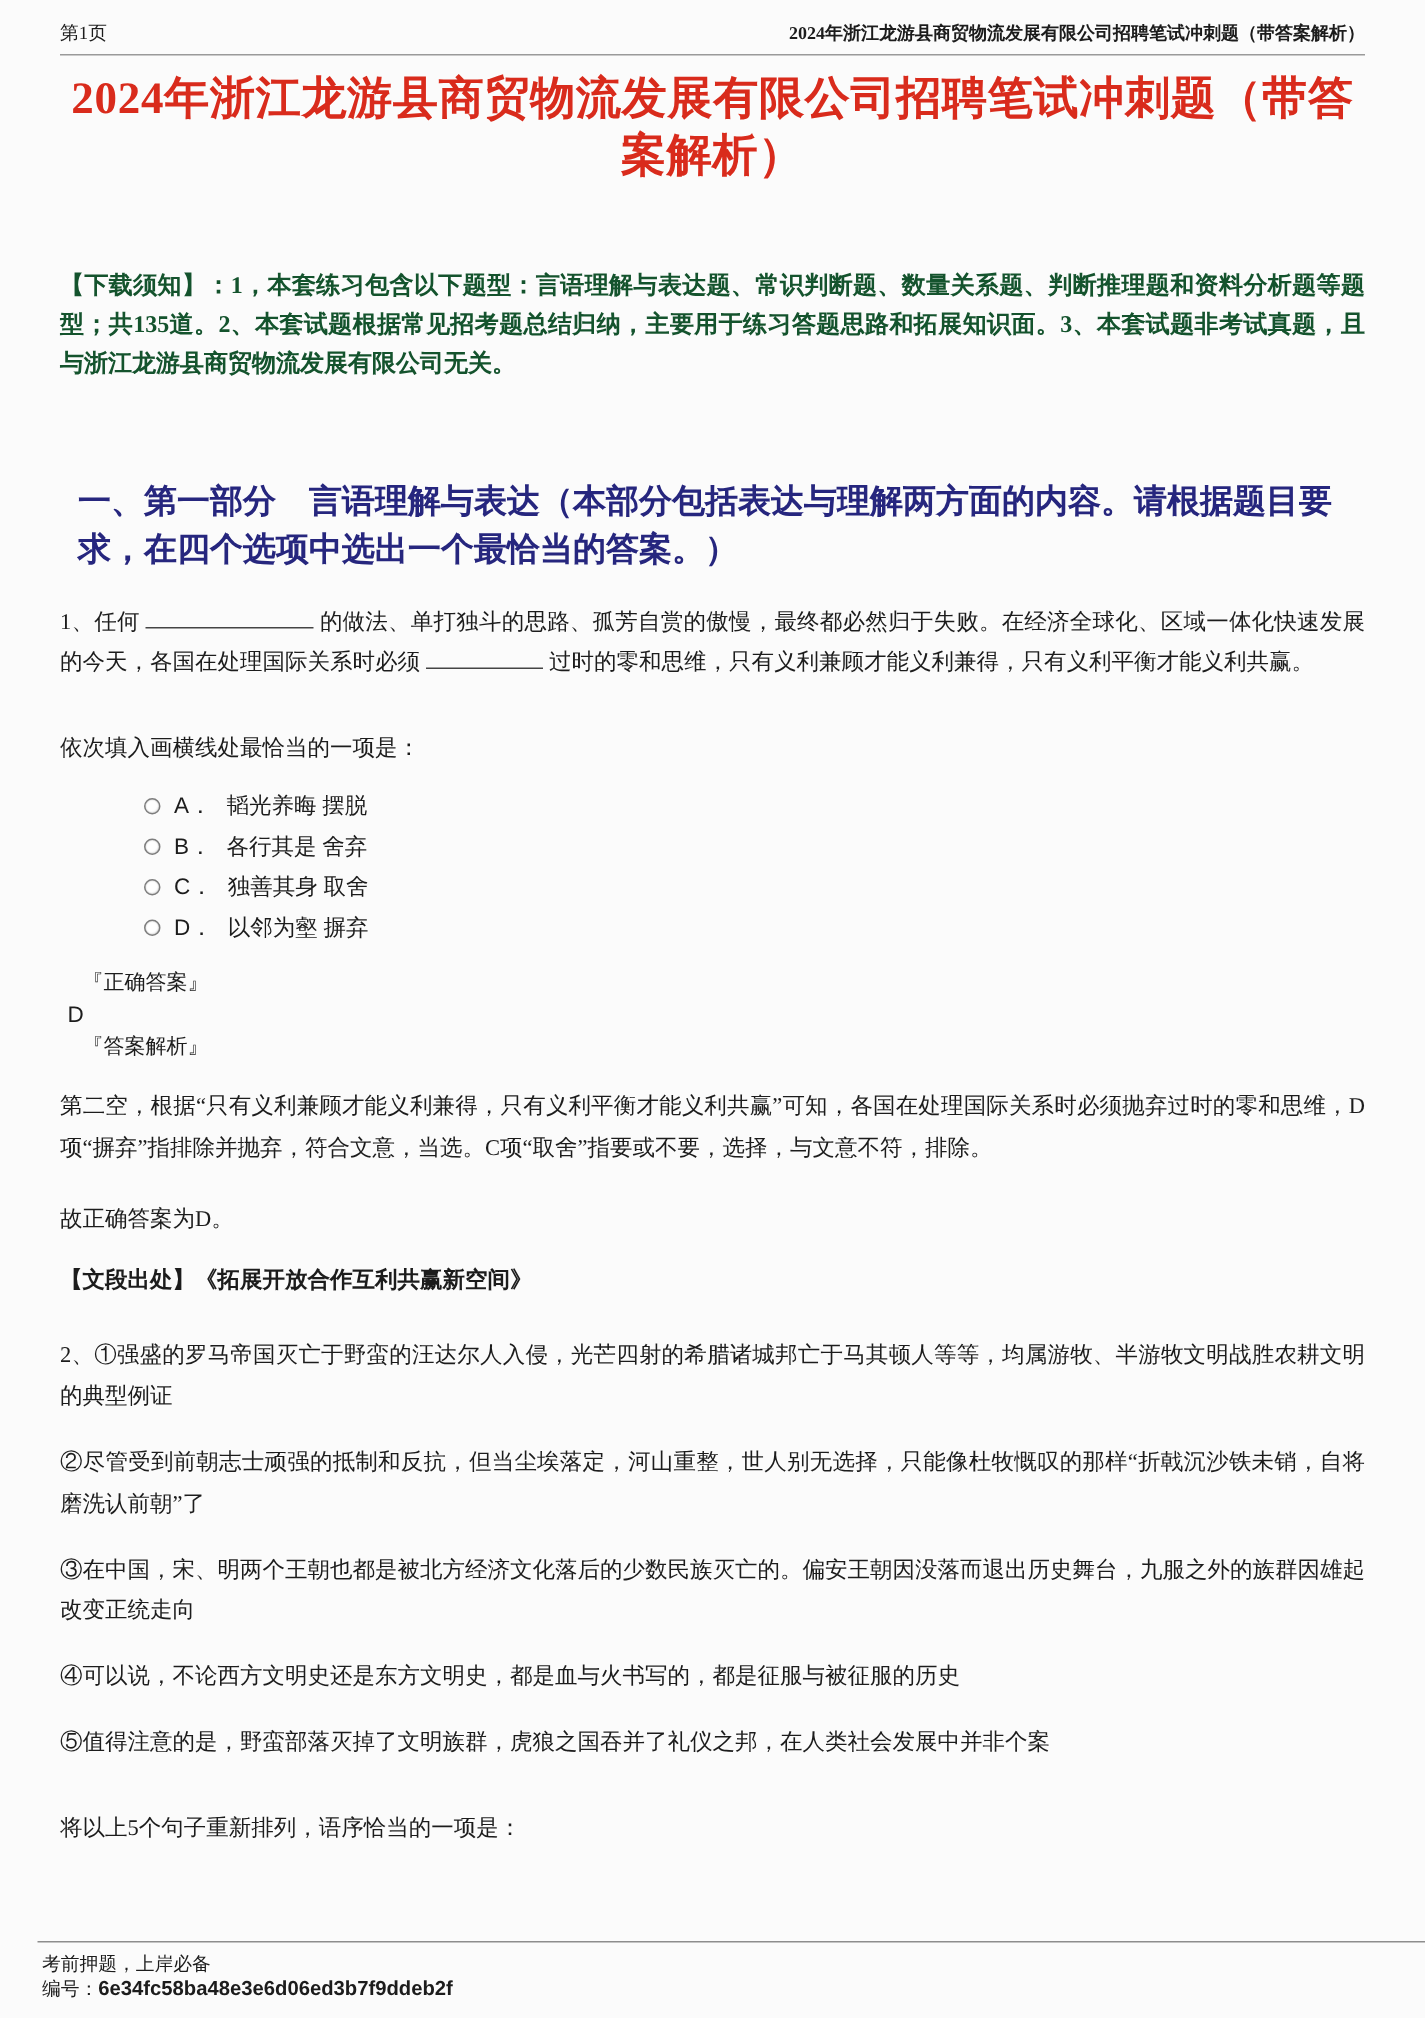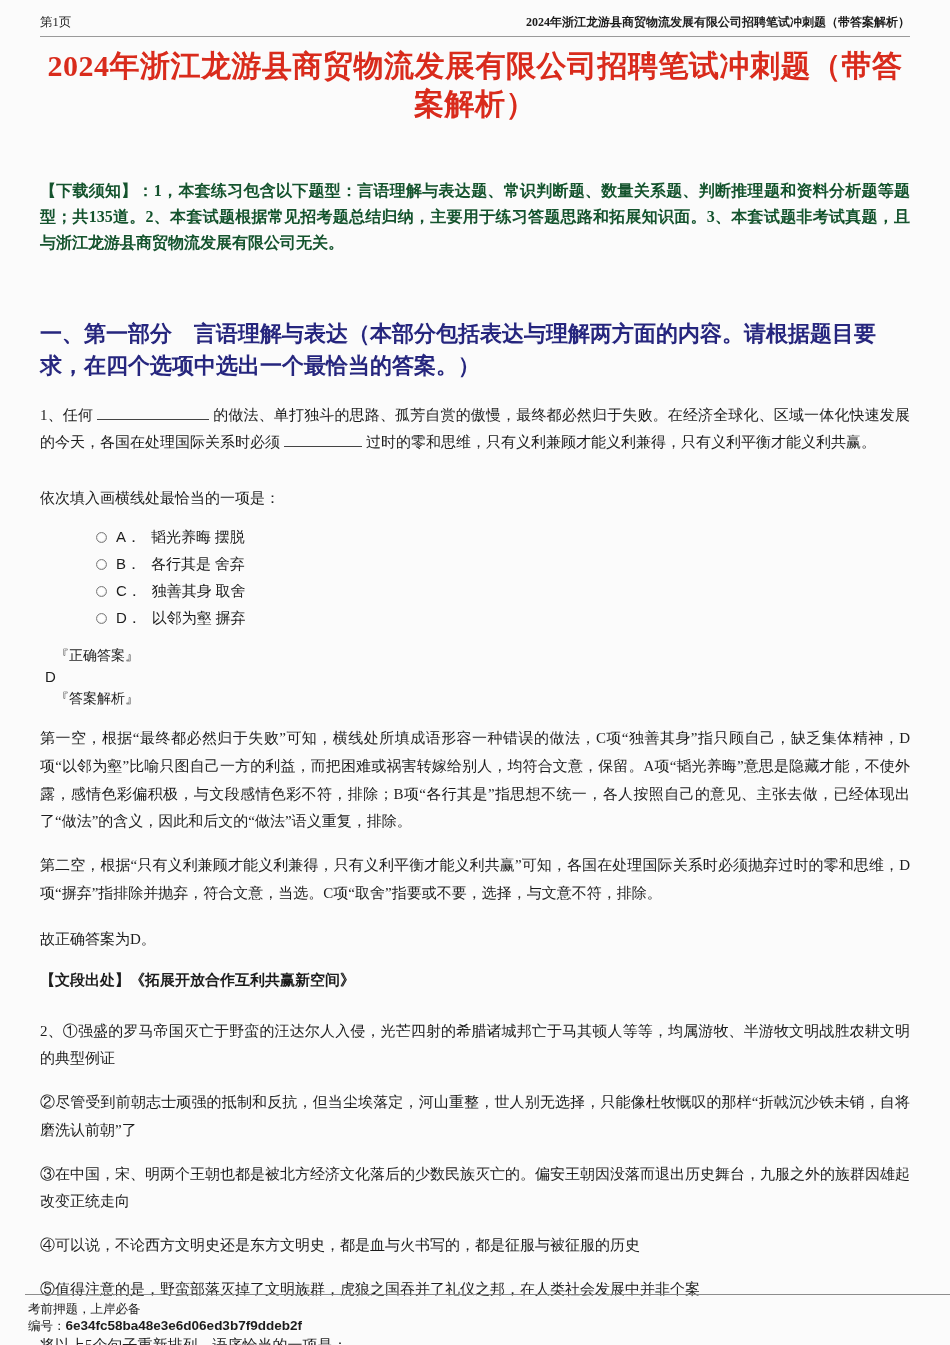--- a/index.html
+++ b/index.html
@@ -48,20 +48,21 @@
     text-align:justify;
   }
 
   
   h2.section{
     margin-top:62px;
     color:var(--heading-blue);
     font-size:22px;
     font-weight:bold;
     line-height:1.45;
+    margin-left:12px;
   }
 
   .qtext{
     margin-top:20px;
     font-size:15px;
     line-height:1.85;
     text-align:justify;
   }
   .blank{
     display:inline-block;
@@ -176,21 +177,20 @@
       <span class="opttext">以邻为壑 摒弃</span>
     </div>
   </div>
 
   <div class="ansblock">
     <div class="anslabel">『正确答案』</div>
     <div class="ansletter">D</div>
     <div class="anslabel">『答案解析』</div>
   </div>
 
-  <p class="analysis">第一空，根据“最终都必然归于失败”可知，横线处所填成语形容一种错误的做法，C项“独善其身”指只顾自己，缺乏集体精神，D项“以邻为壑”比喻只图自己一方的利益，而把困难或祸害转嫁给别人，均符合文意，保留。A项“韬光养晦”意思是隐藏才能，不使外露，感情色彩偏积极，与文段感情色彩不符，排除；B项“各行其是”指思想不统一，各人按照自己的意见、主张去做，已经体现出了“做法”的含义，因此和后文的“做法”语义重复，排除。</p>
   <p class="analysis">第二空，根据“只有义利兼顾才能义利兼得，只有义利平衡才能义利共赢”可知，各国在处理国际关系时必须抛弃过时的零和思维，D项“摒弃”指排除并抛弃，符合文意，当选。C项“取舍”指要或不要，选择，与文意不符，排除。</p>
   <p class="conclusion">故正确答案为D。</p>
   <p class="source">【文段出处】《拓展开放合作互利共赢新空间》</p>
 
   <p class="q2sentence first">2、①强盛的罗马帝国灭亡于野蛮的汪达尔人入侵，光芒四射的希腊诸城邦亡于马其顿人等等，均属游牧、半游牧文明战胜农耕文明的典型例证</p>
   <p class="q2sentence">②尽管受到前朝志士顽强的抵制和反抗，但当尘埃落定，河山重整，世人别无选择，只能像杜牧慨叹的那样“折戟沉沙铁未销，自将磨洗认前朝”了</p>
   <p class="q2sentence">③在中国，宋、明两个王朝也都是被北方经济文化落后的少数民族灭亡的。偏安王朝因没落而退出历史舞台，九服之外的族群因雄起改变正统走向</p>
   <p class="q2sentence">④可以说，不论西方文明史还是东方文明史，都是血与火书写的，都是征服与被征服的历史</p>
   <p class="q2sentence">⑤值得注意的是，野蛮部落灭掉了文明族群，虎狼之国吞并了礼仪之邦，在人类社会发展中并非个案</p>
 

